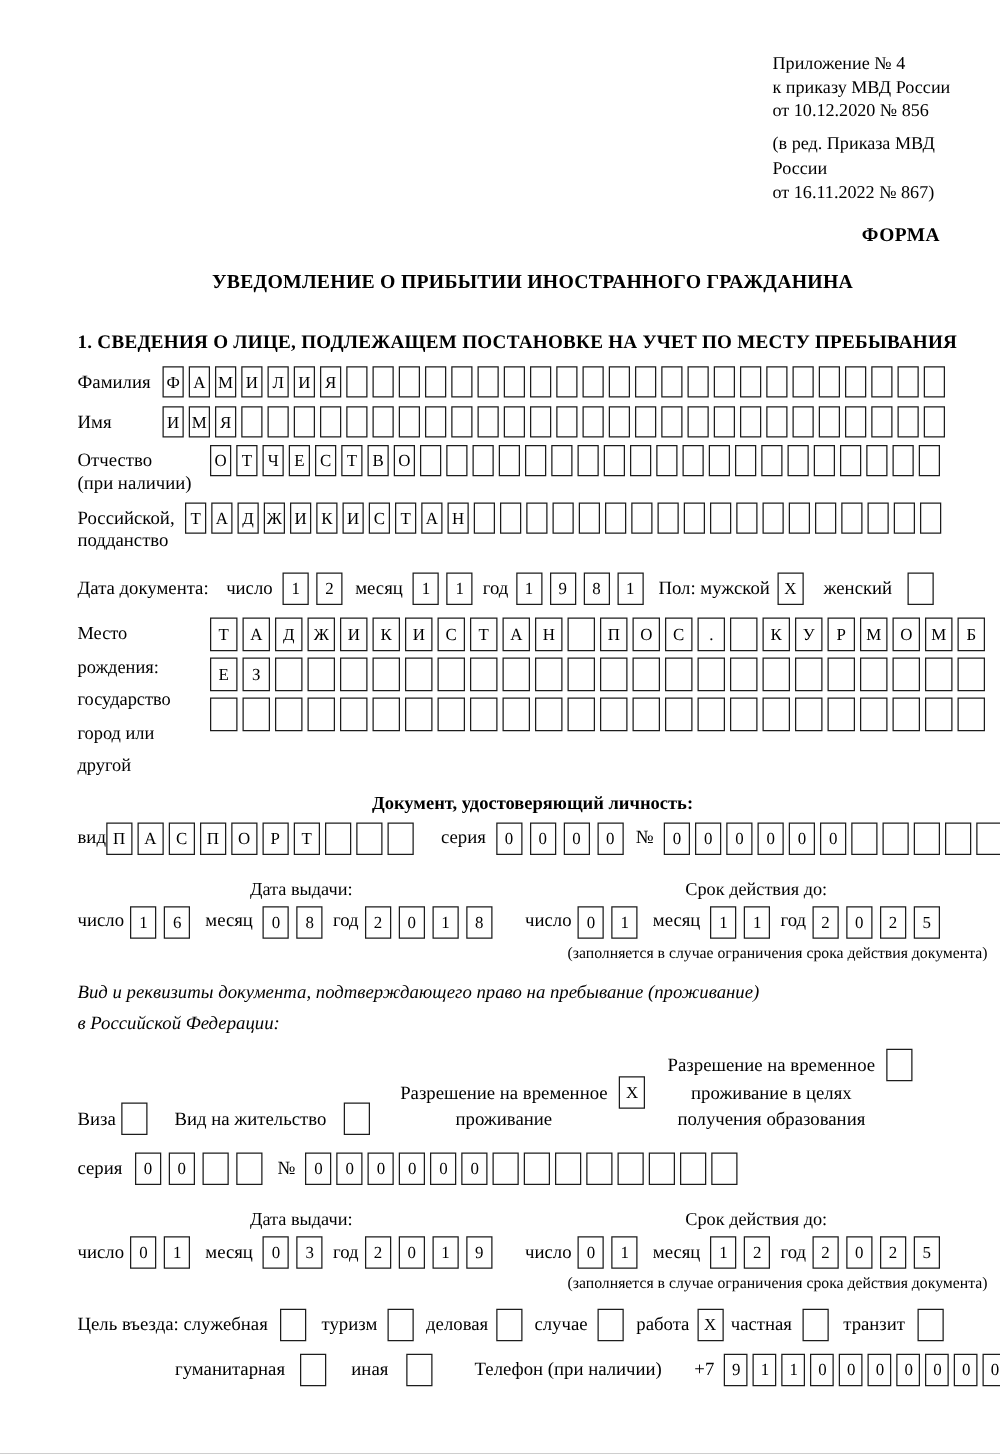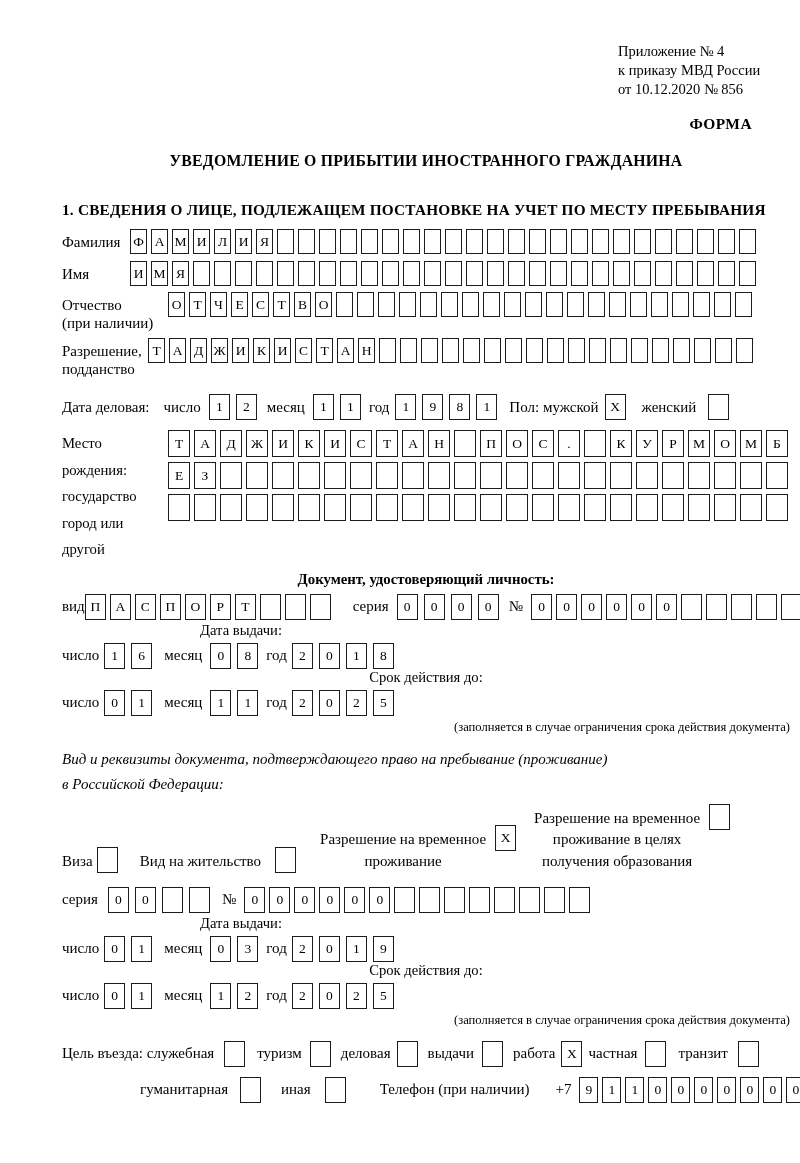--- a/index.html
+++ b/index.html
@@ -36,21 +36,21 @@
   .inline-row { display:flex; align-items:center; margin-top:16px; flex-wrap:nowrap; }
   .inline-row > span.t { white-space:nowrap; }
   
   .split { display:flex; margin-top:10px; }
   .split-lbl { flex:none; }
   .bp-lbl { width:106px; line-height:26.5px; font-size:14.7px; }
   .stackrows { display:flex; flex-direction:column; gap:5px; }
   
   .doc-header { text-align:center; font-weight:bold; font-size:14.8px; margin-top:8px; }
   
-  .dates { display:flex; margin-top:2px;flex-direction:column; }
+  .dates { display:flex; margin-top:20px; }
   .dates-left { width:358px; flex:none; }
   .dates-right { flex:1; }
   .dates-h { text-align:center; font-size:14.6px; }
   .dfield { display:flex; align-items:center; margin-top:4px; }
   .dfield .t { white-space:nowrap; }
   .note { font-size:12.6px; text-align:right; margin-top:4px; white-space:nowrap; }
   
   .para { margin-top:12px; line-height:1.7; font-size:15px;font-style:italic; }
   .permits { display:flex; align-items:flex-end; margin-top:6px; }
   .pair { display:flex; align-items:flex-start; }
@@ -63,20 +63,24 @@
 </style>
 </head>
 <body>
 
 <div class="page">
 
   <div class="annex">
     <div>Приложение № 4</div>
     <div>к приказу МВД России</div>
     <div>от 10.12.2020 № 856</div>
+    <div class="annex-sub">
+      <div>(в ред. Приказа МВД России</div>
+      <div>от 16.11.2022 № 867)</div>
+    </div>
   </div>
   <div class="forma">ФОРМА</div>
 
   <div class="title">
     <div>УВЕДОМЛЕНИЕ О ПРИБЫТИИ ИНОСТРАННОГО ГРАЖДАНИНА</div>
   </div>
 
   <div class="section-title">1. СВЕДЕНИЯ О ЛИЦЕ, ПОДЛЕЖАЩЕМ ПОСТАНОВКЕ НА УЧЕТ ПО МЕСТУ ПРЕБЫВАНИЯ</div>
 
   <div class="frow">
@@ -183,21 +187,21 @@
         <span class="cell"></span>
         <span class="cell"></span>
         <span class="cell"></span>
         <span class="cell"></span>
         <span class="cell"></span>
       </span>
   </div>
 
   <div class="frow" style="margin-top:6px">
     <span class="lbl w86">
-      <div>Разрешение,</div>
+      <div>Российской,</div>
       <div>подданство</div>
     </span>
     <span class="cellrow">
         <span class="cell">Т</span>
         <span class="cell">А</span>
         <span class="cell">Д</span>
         <span class="cell">Ж</span>
         <span class="cell">И</span>
         <span class="cell">К</span>
         <span class="cell">И</span>
@@ -220,21 +224,21 @@
         <span class="cell"></span>
         <span class="cell"></span>
         <span class="cell"></span>
         <span class="cell"></span>
         <span class="cell"></span>
         <span class="cell"></span>
       </span>
   </div>
 
   <div class="inline-row">
-    <span class="t">Дата деловая:</span>
+    <span class="t">Дата документа:</span>
     <span class="t" style="margin-left:14px">число</span>
     <span class="cellrow mid gap6" style="margin-left:8px">
         <span class="cell">1</span>
         <span class="cell">2</span>
       </span>
     <span class="t" style="margin-left:10px">месяц</span>
     <span class="cellrow mid gap6" style="margin-left:8px">
         <span class="cell">1</span>
         <span class="cell">1</span>
       </span>
@@ -550,21 +554,21 @@
         <span class="cell"></span>
       </span>
     <span class="t" style="margin-left:12px">туризм</span>
     <span class="cellrow mid" style="margin-left:8px">
         <span class="cell"></span>
       </span>
     <span class="t" style="margin-left:10px">деловая</span>
     <span class="cellrow mid" style="margin-left:6px">
         <span class="cell"></span>
       </span>
-    <span class="t" style="margin-left:10px">выдачи</span>
+    <span class="t" style="margin-left:10px">случае</span>
     <span class="cellrow mid" style="margin-left:8px">
         <span class="cell"></span>
       </span>
     <span class="t" style="margin-left:10px">работа</span>
     <span class="cellrow mid" style="margin-left:6px">
         <span class="cell">X</span>
       </span>
     <span class="t" style="margin-left:6px">частная</span>
     <span class="cellrow mid" style="margin-left:8px">
         <span class="cell"></span>

